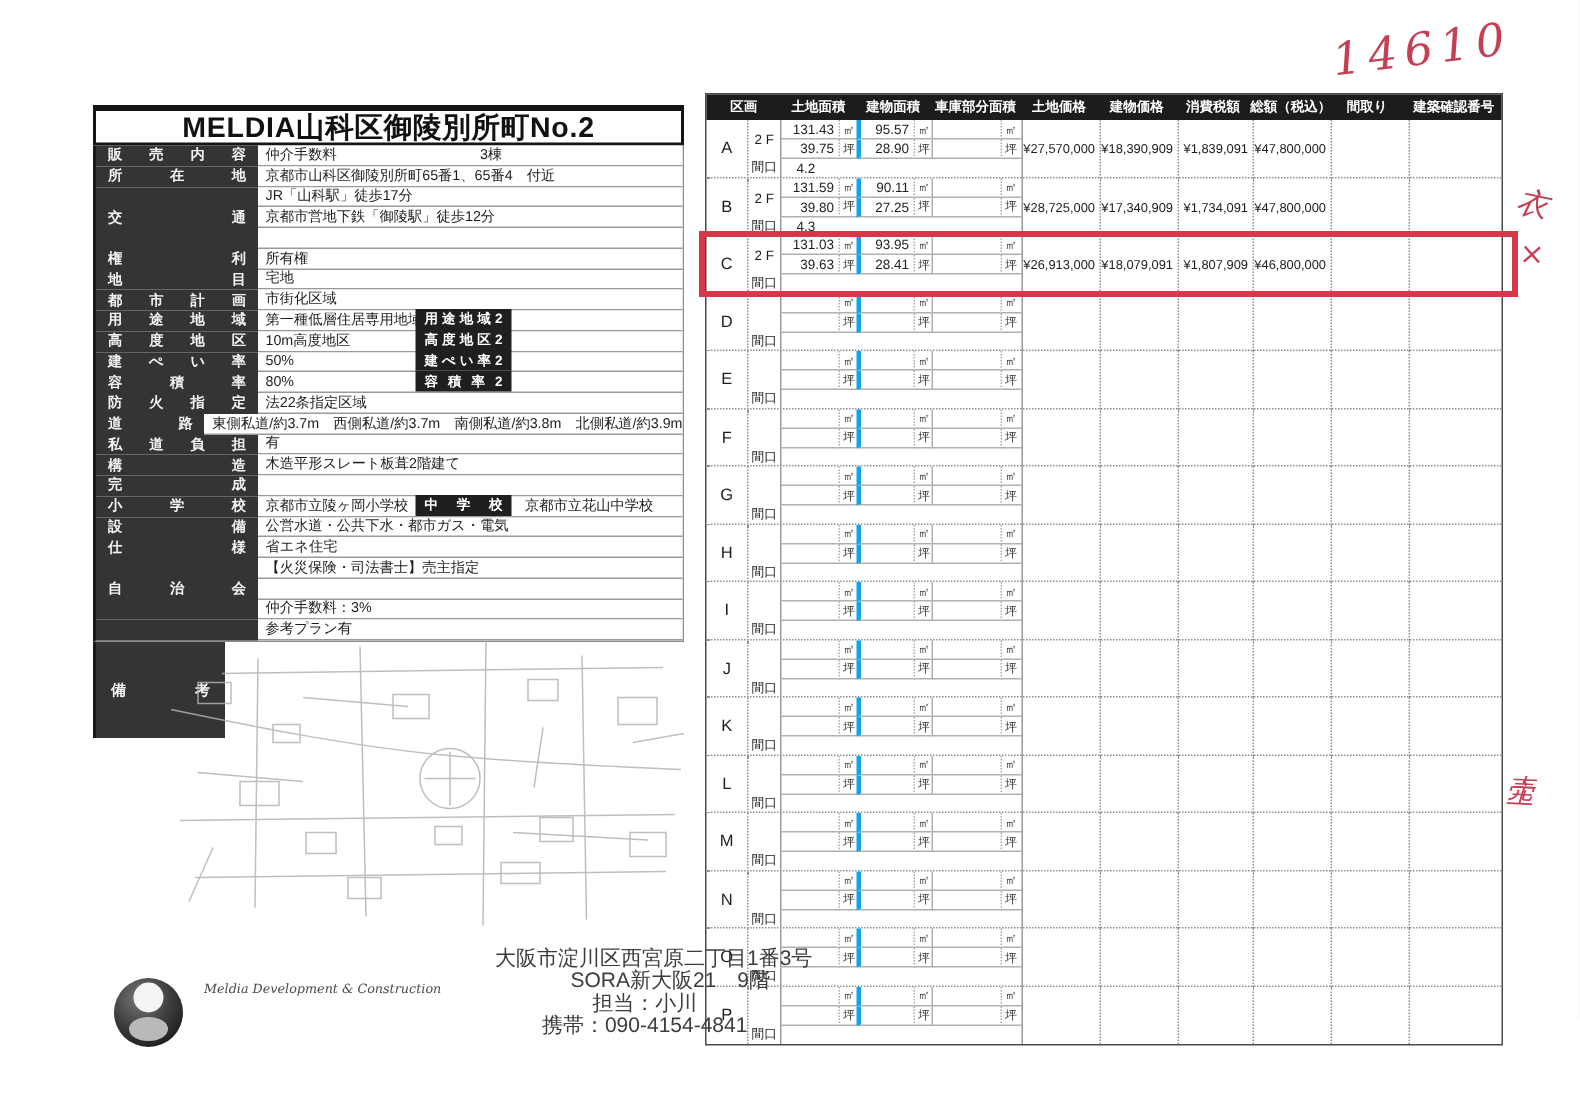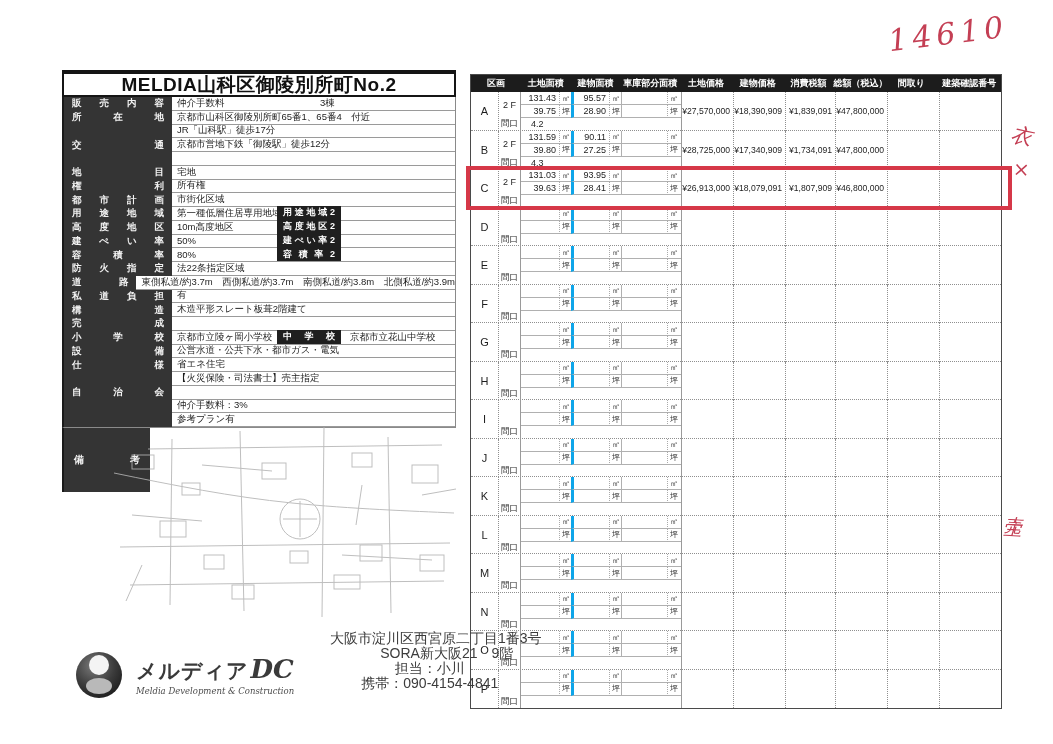--- a/index.html
+++ b/index.html
@@ -20,21 +20,21 @@
             display:flex; align-items:center; padding:0 6px; }
   .pextra { position:absolute; top:0; bottom:0; display:flex; align-items:center; font-size:9.5px; }
 
   .remarks-strip { display:flex; }
   .remarks-side { width:88px; height:64px; background:#343434; color:#f2f2f2; font-size:10px; font-weight:bold;
                   display:flex; align-items:center; padding:0 10px; border-left:2px solid #1a1a1a;justify-content:flex-end; }
 
   .map-wrap { position:absolute; left:112px; top:425px; width:344px; height:196px; }
 
   
-  .units-table { position:absolute; left:470px; top:74px; width:532px; border:1.5px solid #4a4a4a; background:#fff; }
+  .units-table { position:absolute; left:470px; top:62px; width:532px; border:1.5px solid #4a4a4a; background:#fff; }
   .units-header { display:flex; height:17px; background:#1c1c1c; color:#fff; font-size:9px; font-weight:bold; align-items:center; }
   .uh-cell { text-align:center; white-space:nowrap; overflow:visible; }
   .urow { position:relative; display:grid; height:38.5px;
           grid-template-columns:28px 22px 38px 12px 38px 12px 46px 14px 52px 52px 50px 52px 52px 62px;
           grid-template-rows:13px 13px 12.5px; border-bottom:1px dotted #8f8f8f; font-size:9px; color:#1d1d1d; }
   .urow:last-child { border-bottom:none; }
   .ucell { display:flex; align-items:center; }
   .c-id   { grid-area:1/1/4/2; justify-content:center; font-size:11px; border-right:1px dotted #8f8f8f; }
   .c-floor{ grid-area:1/2/3/3; justify-content:center; border-right:1px solid #9a9a9a; }
   .c-mglab{ grid-area:3/2/4/3; justify-content:center; border-right:1px solid #9a9a9a; font-size:8.5px; }
@@ -121,32 +121,32 @@
         <div class="prow">
           <div class="prow-label">
             <span class="spread"></span>
           </div>
           <div class="prow-content">
             <span></span>
           </div>
         </div>
         <div class="prow">
           <div class="prow-label">
+            <span class="spread">権利</span>
+          </div>
+          <div class="prow-content">
+            <span>所有権</span>
+          </div>
+        </div>
+        <div class="prow">
+          <div class="prow-label">
             <span class="spread">地目</span>
           </div>
           <div class="prow-content">
             <span>宅地</span>
-          </div>
-        </div>
-        <div class="prow">
-          <div class="prow-label">
-            <span class="spread">権利</span>
-          </div>
-          <div class="prow-content">
-            <span>所有権</span>
           </div>
         </div>
         <div class="prow">
           <div class="prow-label">
             <span class="spread">都市計画</span>
           </div>
           <div class="prow-content">
             <span>市街化区域</span>
           </div>
         </div>
@@ -752,24 +752,20 @@
           <stop offset="0%" stop-color="#7a7a7a"></stop>
             <stop offset="60%" stop-color="#3c3c3c"></stop>
             <stop offset="100%" stop-color="#1e1e1e"></stop>
         </radialGradient>
       </defs>
       <circle cx="25" cy="25" r="23" fill="url(#gball)"></circle>
       <ellipse cx="25" cy="15" rx="10" ry="10" fill="#f4f4f4"></ellipse>
       <ellipse cx="25" cy="36" rx="13" ry="8" fill="#b9b9b9"></ellipse>
     </svg>
     <div class="logo-text-wrap">
-      <div class="logo-line">
-        <span class="logo-kana">メルディア</span>
-        <span class="logo-dc">DC</span>
-      </div>
       <div class="logo-sub">Meldia Development &amp; Construction</div>
     </div>
   </div>
 
   <div class="footer-address">
     <div class="addr1">大阪市淀川区西宮原二丁目1番3号</div>
     <div class="addr2">SORA新大阪21　9階</div>
     <div>担当：小川</div>
     <div>携帯：090-4154-4841</div>
   </div>

